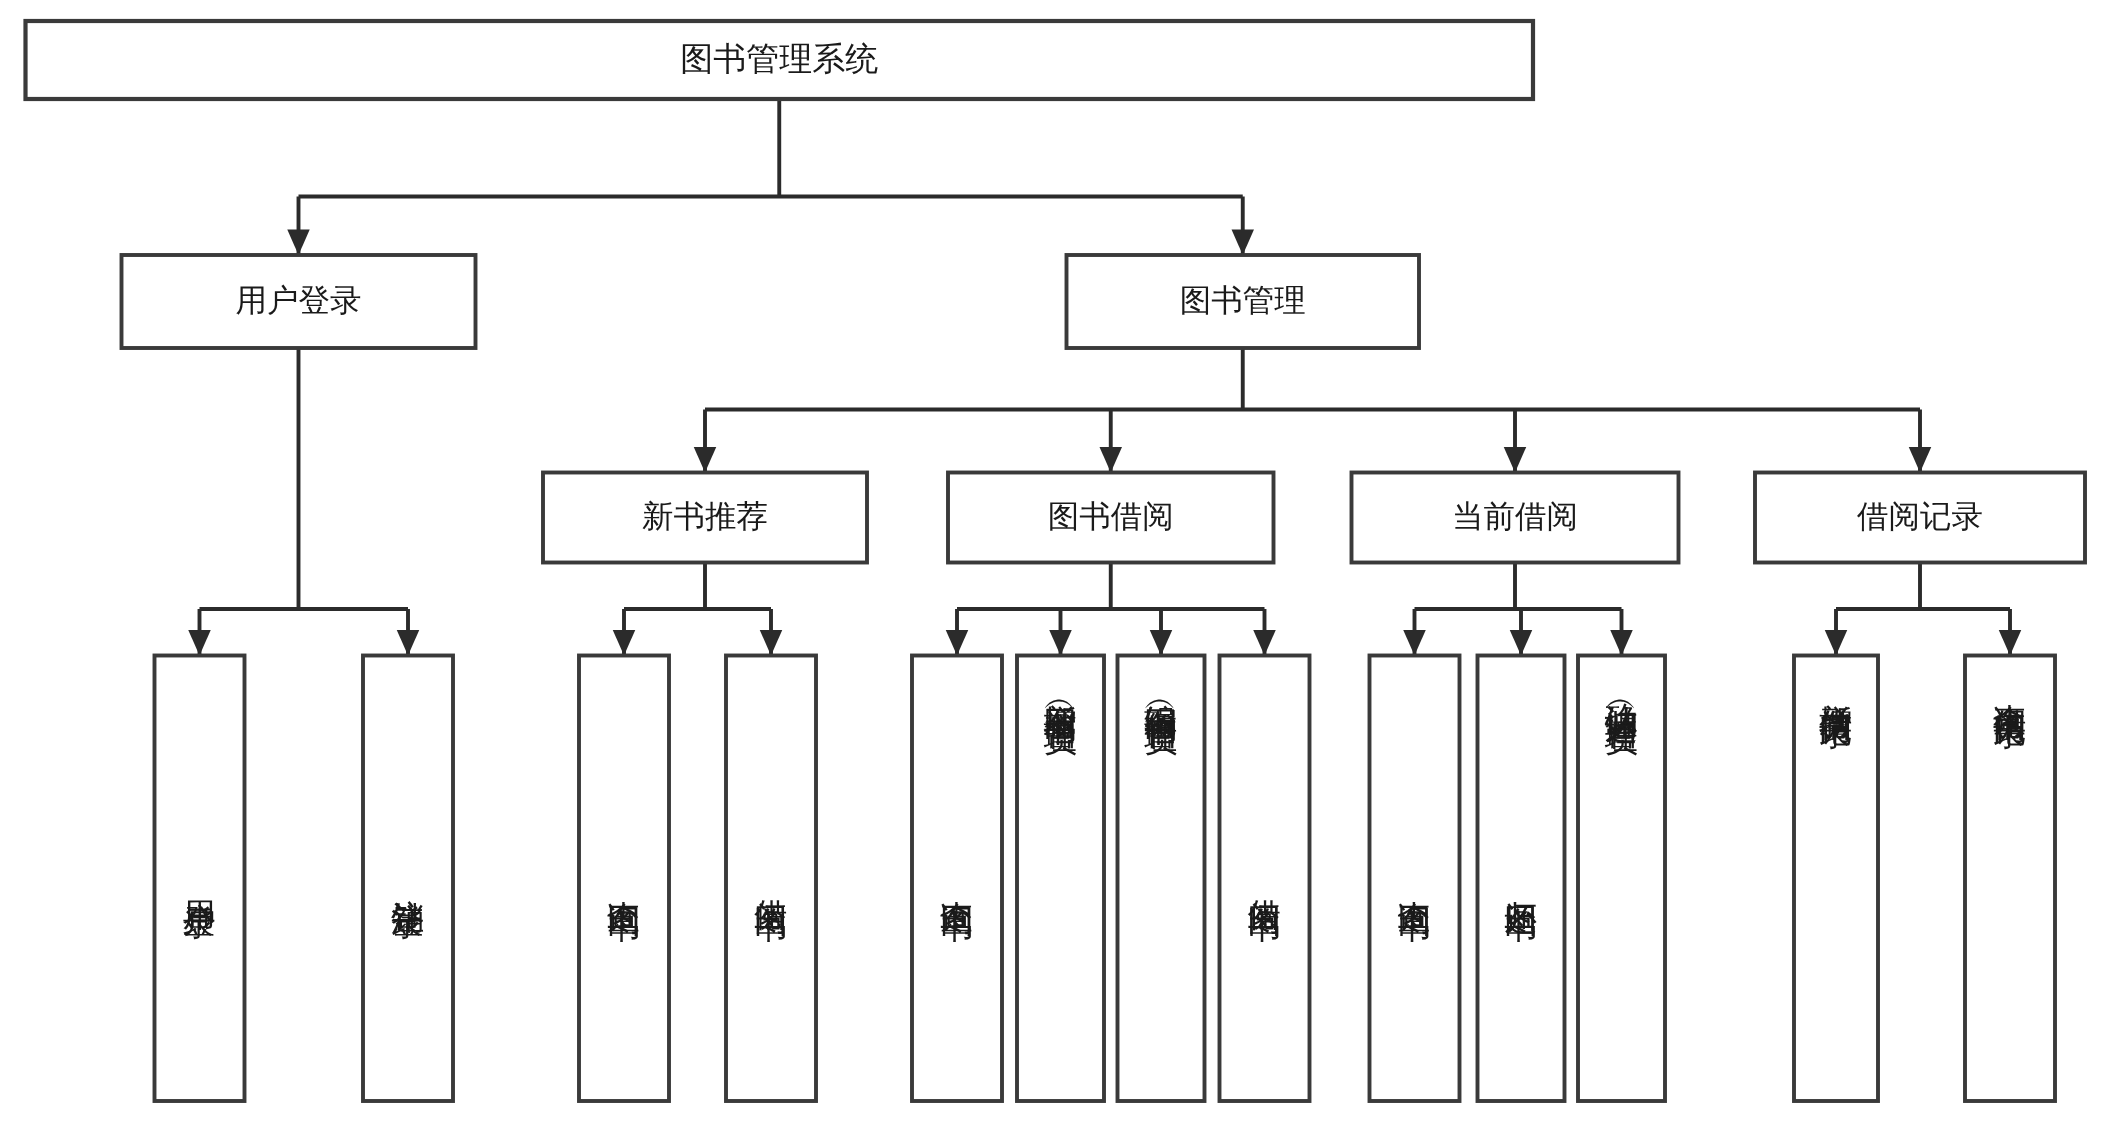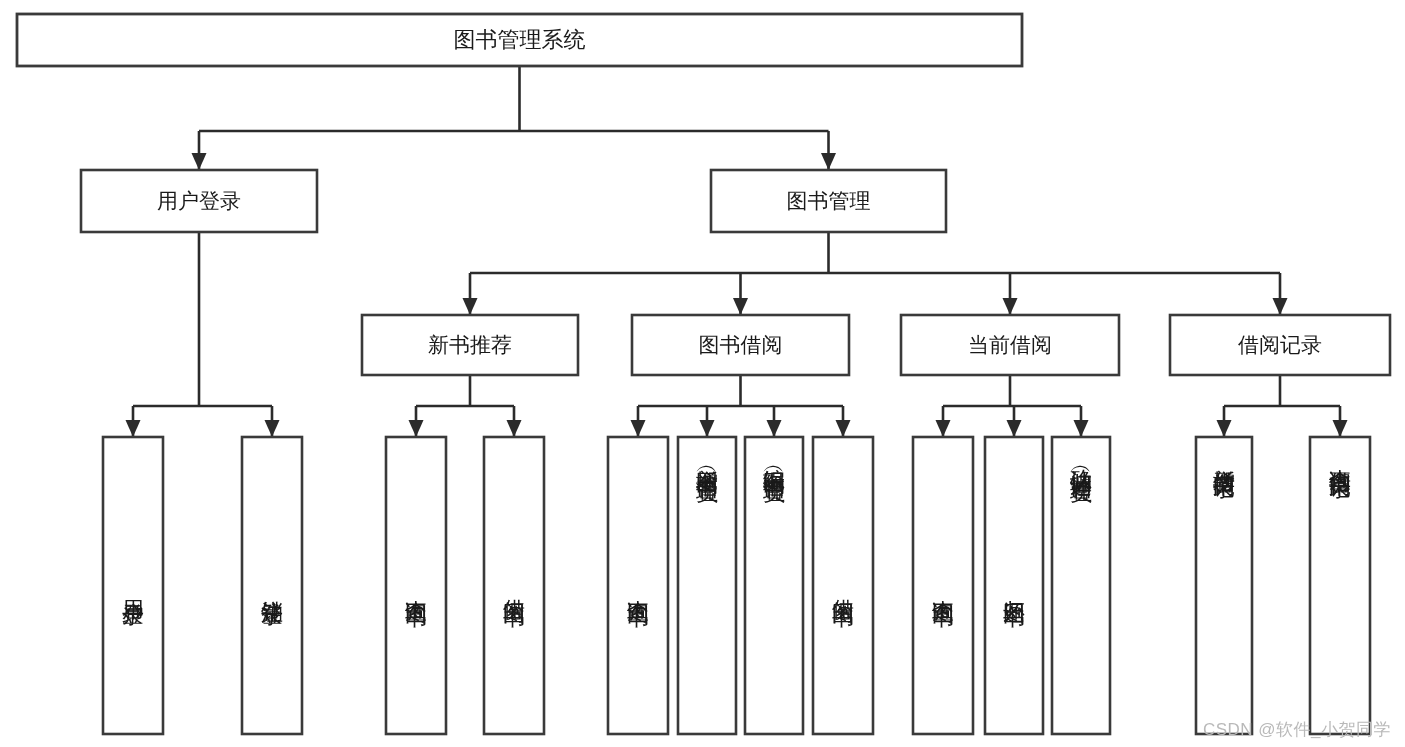--- a/index.html
+++ b/index.html
@@ -244,14 +244,13 @@
       <div class="leaf-label-wrap" style="left: 1052px; top: 451px; width: 58px; height: 277px;">
         <span class="leaf-label">确认归还（管理员）</span>
       </div>
       <div class="leaf-label-wrap" style="left: 1196px; top: 451px; width: 56px; height: 277px;">
         <span class="leaf-label">新增借阅记录</span>
       </div>
       <div class="leaf-label-wrap" style="left: 1310px; top: 451px; width: 60px; height: 277px;">
         <span class="leaf-label">查询借阅记录</span>
       </div>
     </div>
-  <div class="watermark">CSDN @软件_小贺同学</div>
 </div>
 
 </body></html>

